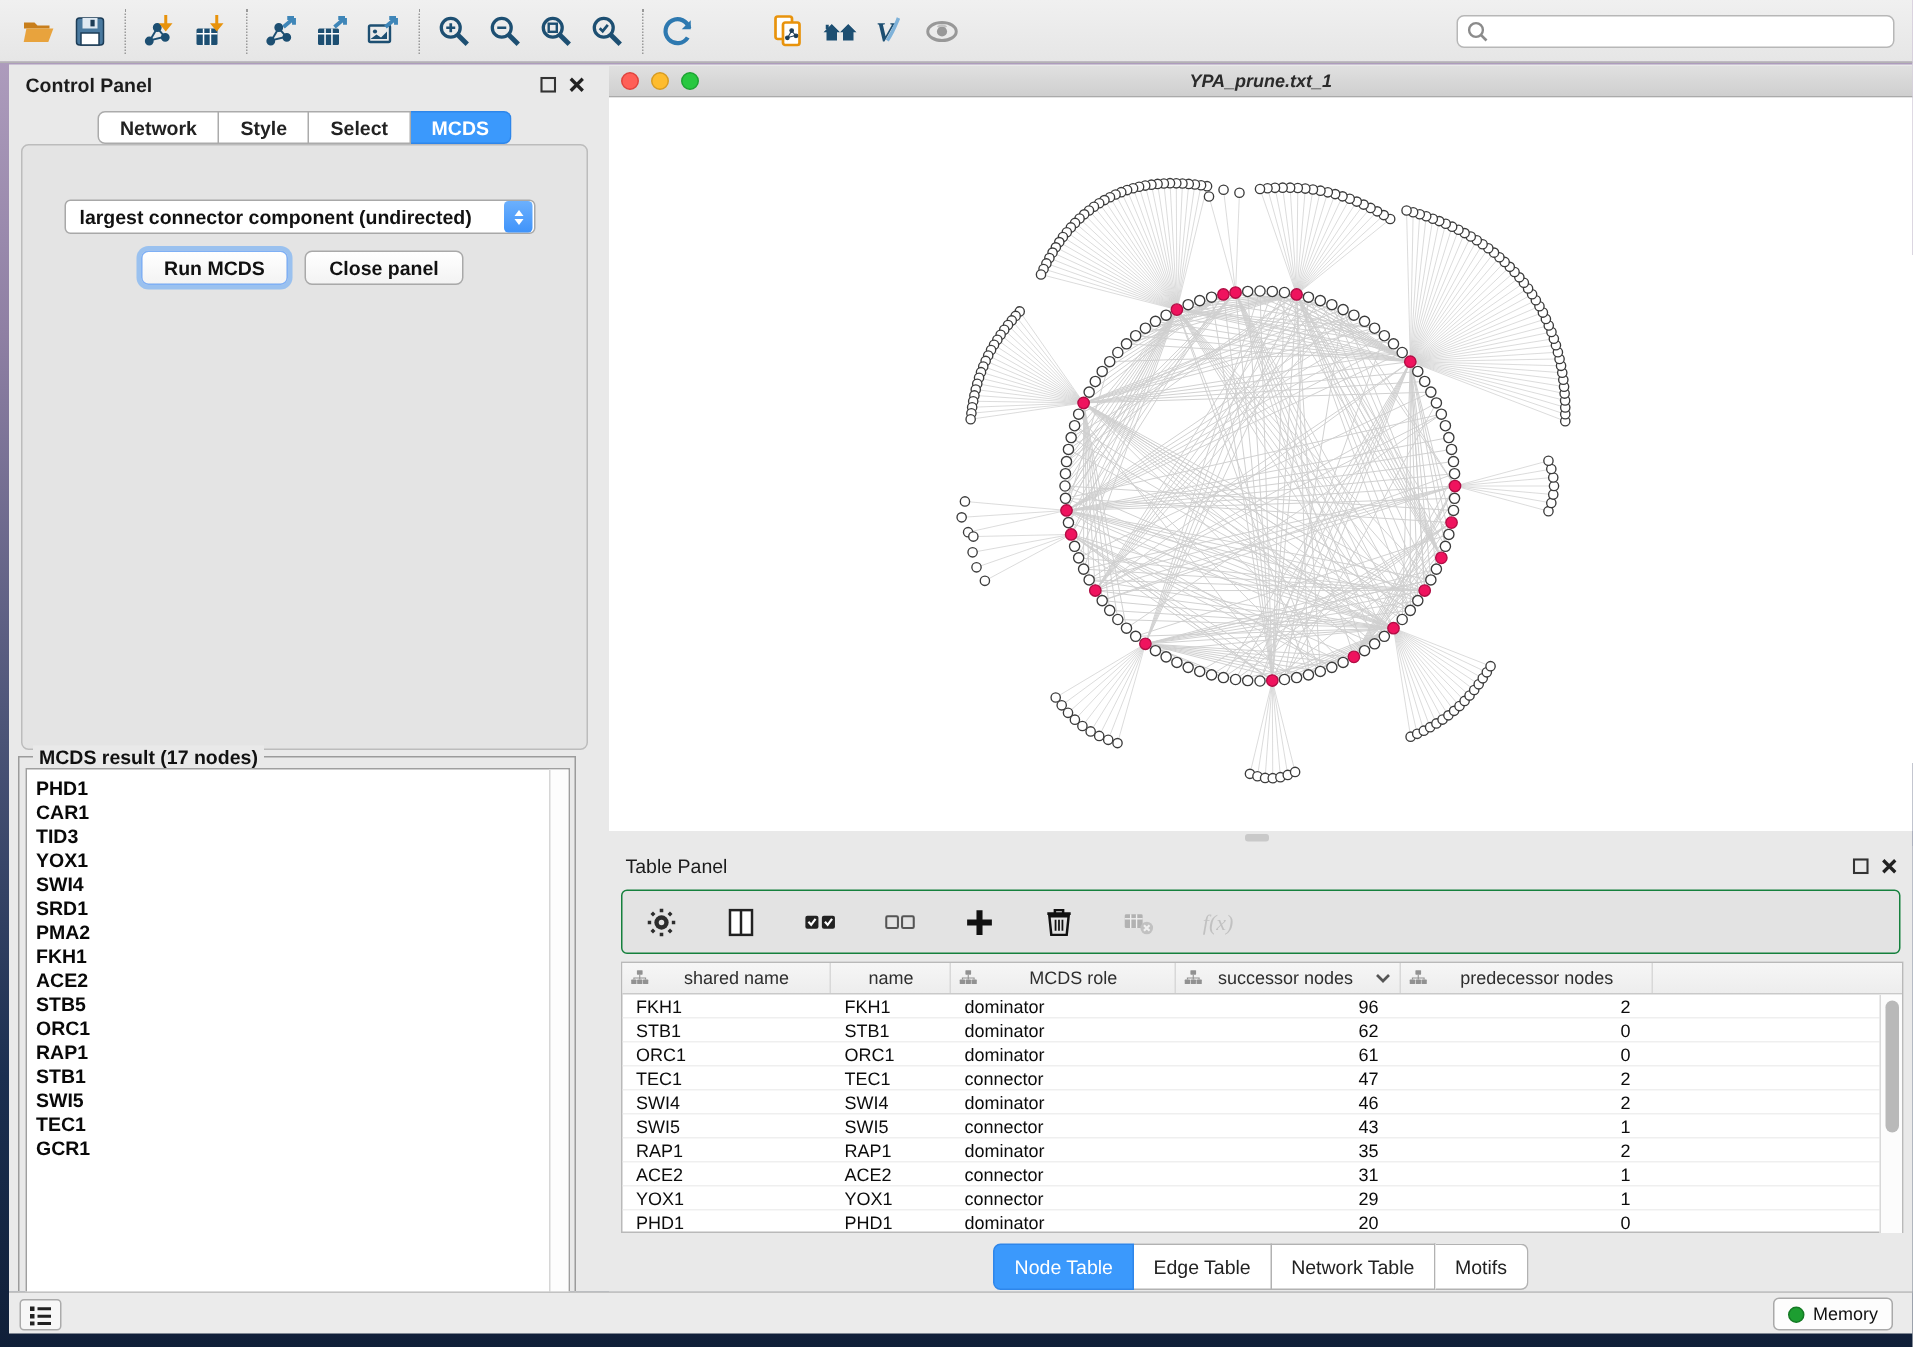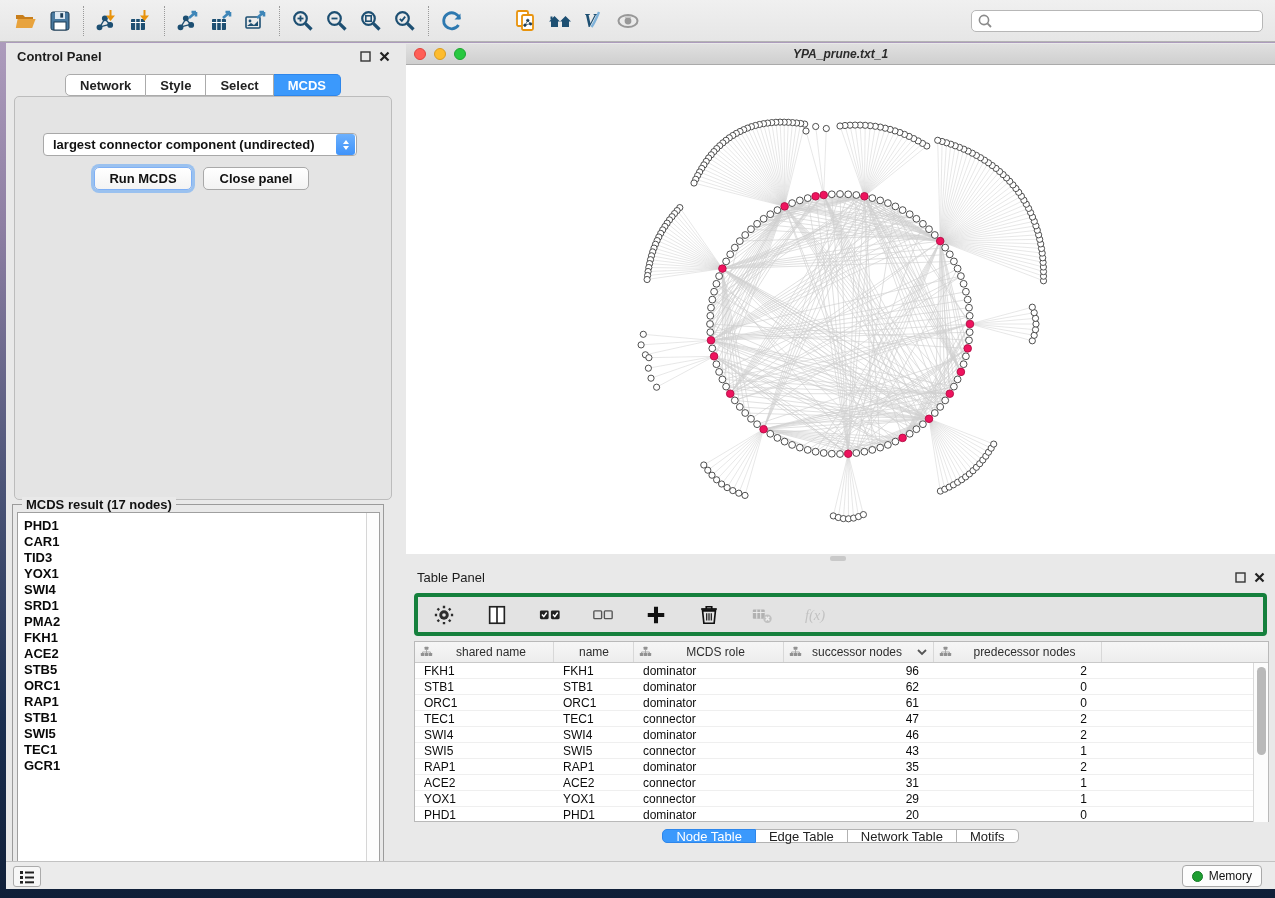--- a/index.html
+++ b/index.html
@@ -66,37 +66,37 @@
   .light.red { background:#ff5f57; border:1px solid #e0443e; }
   .light.yellow { background:#febc2e; border:1px solid #d89c22; }
   .light.green { background:#28c840; border:1px solid #1ea433; }
   .net-title { position:absolute; left:0; width:100%; text-align:center; font-size:12px; font-weight:bold; color:#2b2b2b; }
   .net-canvas { position:absolute; left:0; top:21px; width:869px; height:489px; background:#fff; }
   .splitter-h { position:absolute; left:430px; top:513px; width:16px; height:5px; background:#c9c9c9; border-radius:2px; }
 
   
   .table-panel { position:absolute; left:6px; top:521px; width:869px; height:297px; background:#e9e9e9; }
   .tp-toolbar { position:absolute; left:8px; top:29px; width:853px; height:43px; background:#e3e3e3;
-                border:4px solid #15803d; border-radius:4px; display:flex; align-items:center; padding-left:12px; gap:25px; }
+                border:1px solid #15803d; border-radius:4px; display:flex; align-items:center; padding-left:12px; gap:25px; }
   .tp-btn { width:28px; height:28px; display:flex; align-items:center; justify-content:center; border-radius:3px; }
   .tp-btn.disabled { opacity:.45; }
   .tbl-wrap { position:absolute; left:8px; top:77px; width:855px; height:181px; background:#fff; border:1px solid #b9b9b9; }
   .tbl-header { display:flex; height:21px; background:linear-gradient(#f6f6f6,#ededed); border-bottom:1px solid #c9c9c9; }
   .th { display:flex; align-items:center; border-right:1px solid #d8d8d8; font-size:12px; color:#2e2e2e; padding-left:5px; }
   .th .lbl { flex:1; text-align:center; padding-right:4px; white-space:nowrap; }
   .c1{width:139px}.c2{width:80px}.c3{width:150px}.c4{width:150px}.c5{width:168px}
   .tbl-body { position:relative; height:159px; overflow:hidden; }
   .tr { display:flex; height:16px; border-bottom:1px solid #efefef; }
   .td { font-size:12px; color:#0c0c0c; line-height:16px; white-space:nowrap; }
   .td.txt { padding-left:9px; }
   .td.num { text-align:right; padding-right:15px; }
   .tbl-scroll { position:absolute; right:0; top:0; width:15px; height:159px; background:#fcfcfc; border-left:1px solid #d9d9d9; }
   .tbl-thumb { position:absolute; left:3px; top:4px; width:9px; height:88px; background:#b9b9b9; border-radius:5px; }
   .tp-tabs { position:absolute; left:0; top:265px; width:100%; display:flex; justify-content:center; }
-  .ttab { height:14px; padding:0 13px; font-size:13px; color:#222; background:#fff; border:1px solid #b2b2b2;
+  .ttab { height:31px; padding:0 13px; font-size:13px; color:#222; background:#fff; border:1px solid #b2b2b2;
           border-left:none; display:flex; align-items:center; }
   .ttab:first-child { border-left:1px solid #b2b2b2; border-radius:5px 0 0 5px; }
   .ttab:last-child { border-radius:0 5px 5px 0; }
   .ttab.active { background:#3b99fc; border-color:#2e86ea; color:#fff; }
 
   
   .status-bar { position:absolute; left:6px; top:861px; width:1269px; height:28px; background:#ebebeb; border-top:1px solid #c2c2c2; }
   .status-left-btn { position:absolute; left:7px; top:4px; width:28px; height:21px; background:#f7f7f7;
                      border:1px solid #ababab; border-radius:3px; display:flex; align-items:center; justify-content:center; }
   .memory-btn { position:absolute; right:13px; top:3px; height:22px; padding:0 9px; background:#fdfdfd;

